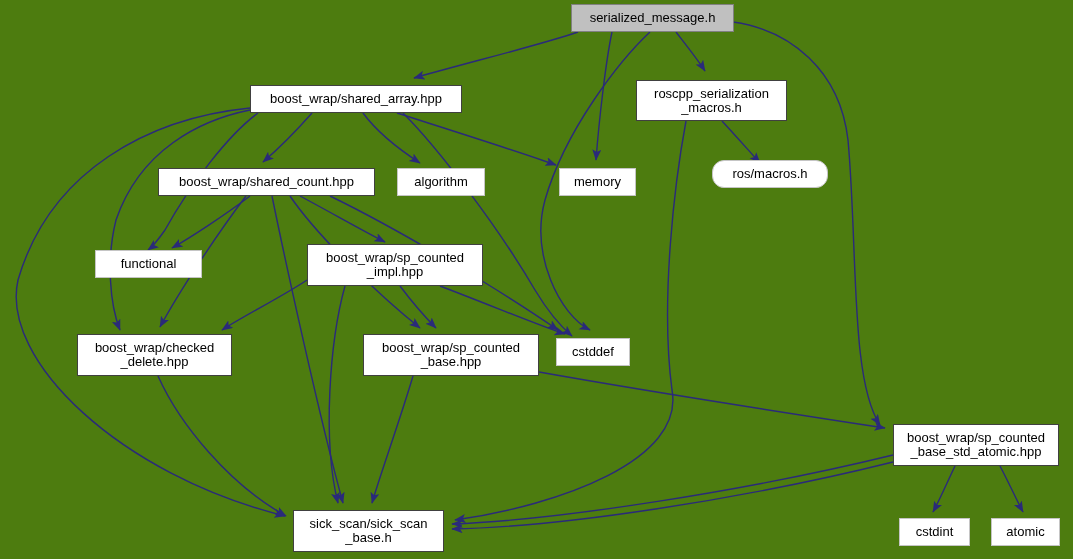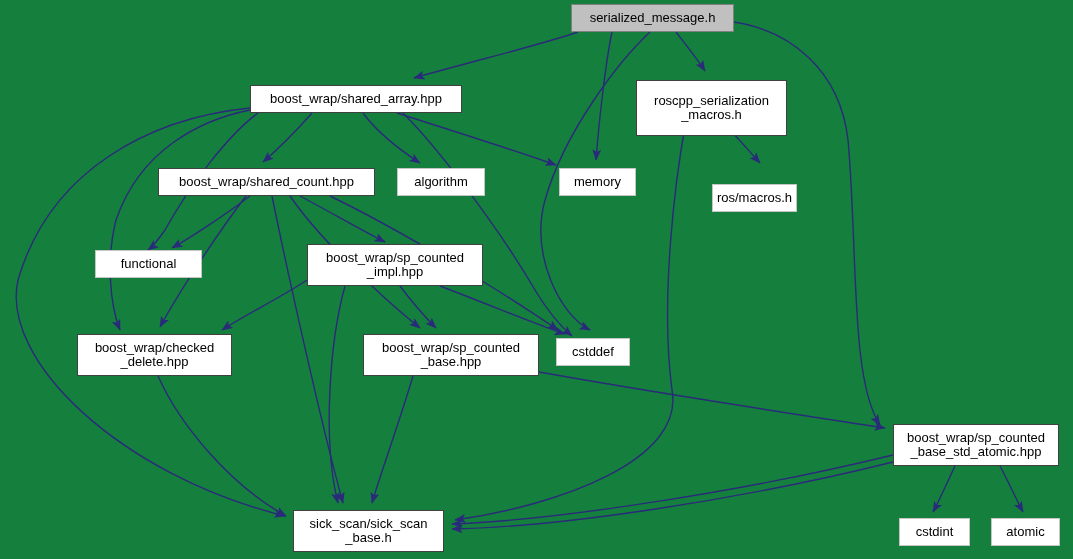--- a/index.html
+++ b/index.html
@@ -1,19 +1,19 @@
 <!DOCTYPE html>
 <html><head>
 <meta charset="utf-8">
 <style>
   html,body{margin:0;padding:0;background:#ffffff;}
   #graph-root{
     position:relative;
     width:1073px;height:559px;
-    background:#15803d;
+    background:#4d7c0f;
     font-family:"Liberation Sans","DejaVu Sans",sans-serif;
     overflow:hidden;
   }
   svg#edges{position:absolute;left:0;top:0;width:1073px;height:559px;}
   .node{
     position:absolute;
     box-sizing:border-box;
     display:flex;align-items:center;justify-content:center;
     text-align:center;
     font-size:13px;
@@ -67,26 +67,26 @@
         <path d="M 158,376 C 180,425 230,485 286,516" fill="none" stroke="#2a2a7a" stroke-width="1.4" marker-end="url(#arrow)"></path>
         <path d="M 893,455 C 750,490 560,520 452,524" fill="none" stroke="#2a2a7a" stroke-width="1.4" marker-end="url(#arrow)"></path>
         <path d="M 893,462 C 740,500 560,527 452,529" fill="none" stroke="#2a2a7a" stroke-width="1.4" marker-end="url(#arrow)"></path>
         <path d="M 955,466 C 946,485 938,503 933,512" fill="none" stroke="#2a2a7a" stroke-width="1.4" marker-end="url(#arrow)"></path>
         <path d="M 1000,466 C 1010,485 1018,503 1023,512" fill="none" stroke="#2a2a7a" stroke-width="1.4" marker-end="url(#arrow)"></path>
       </g>
   </svg>
   <div id="node-layer">
       <div class="node current" style="left: 571px; top: 4px; width: 163px; height: 28px;"><span>serialized_message.h</span></div>
       <div class="node strong" style="left: 250px; top: 85px; width: 212px; height: 28px;"><span>boost_wrap/shared_array.hpp</span></div>
-      <div class="node strong" style="left: 636px; top: 80px; width: 151px; height: 56px;"><span>roscpp_serialization
+      <div class="node strong" style="left: 636px; top: 80px; width: 151px; height: 41px;"><span>roscpp_serialization
 _macros.h</span></div>
       <div class="node strong" style="left: 158px; top: 168px; width: 217px; height: 28px;"><span>boost_wrap/shared_count.hpp</span></div>
       <div class="node " style="left: 397px; top: 168px; width: 88px; height: 28px;"><span>algorithm</span></div>
       <div class="node " style="left: 559px; top: 168px; width: 77px; height: 28px;"><span>memory</span></div>
-      <div class="node " style="left: 712px; top: 184px; width: 85px; height: 28px;"><span>ros/macros.h</span></div>
+      <div class="node " style="left: 712px; top: 160px; width: 116px; height: 28px; border-radius: 12px;"><span>ros/macros.h</span></div>
       <div class="node " style="left: 95px; top: 250px; width: 107px; height: 28px;"><span>functional</span></div>
       <div class="node strong" style="left: 307px; top: 244px; width: 176px; height: 42px;"><span>boost_wrap/sp_counted
 _impl.hpp</span></div>
       <div class="node strong" style="left: 77px; top: 334px; width: 155px; height: 42px;"><span>boost_wrap/checked
 _delete.hpp</span></div>
       <div class="node strong" style="left: 363px; top: 334px; width: 176px; height: 42px;"><span>boost_wrap/sp_counted
 _base.hpp</span></div>
       <div class="node " style="left: 556px; top: 338px; width: 74px; height: 28px;"><span>cstddef</span></div>
       <div class="node strong" style="left: 893px; top: 424px; width: 166px; height: 42px;"><span>boost_wrap/sp_counted
 _base_std_atomic.hpp</span></div>

